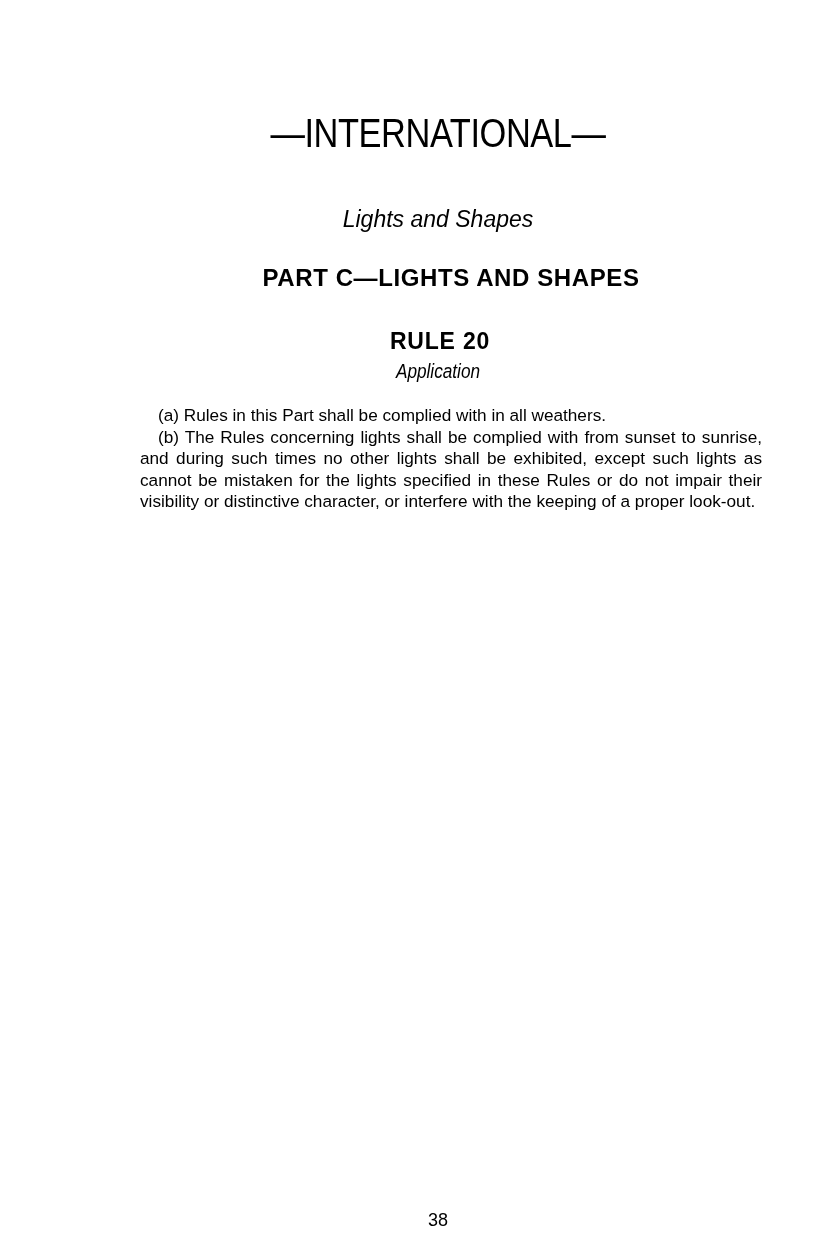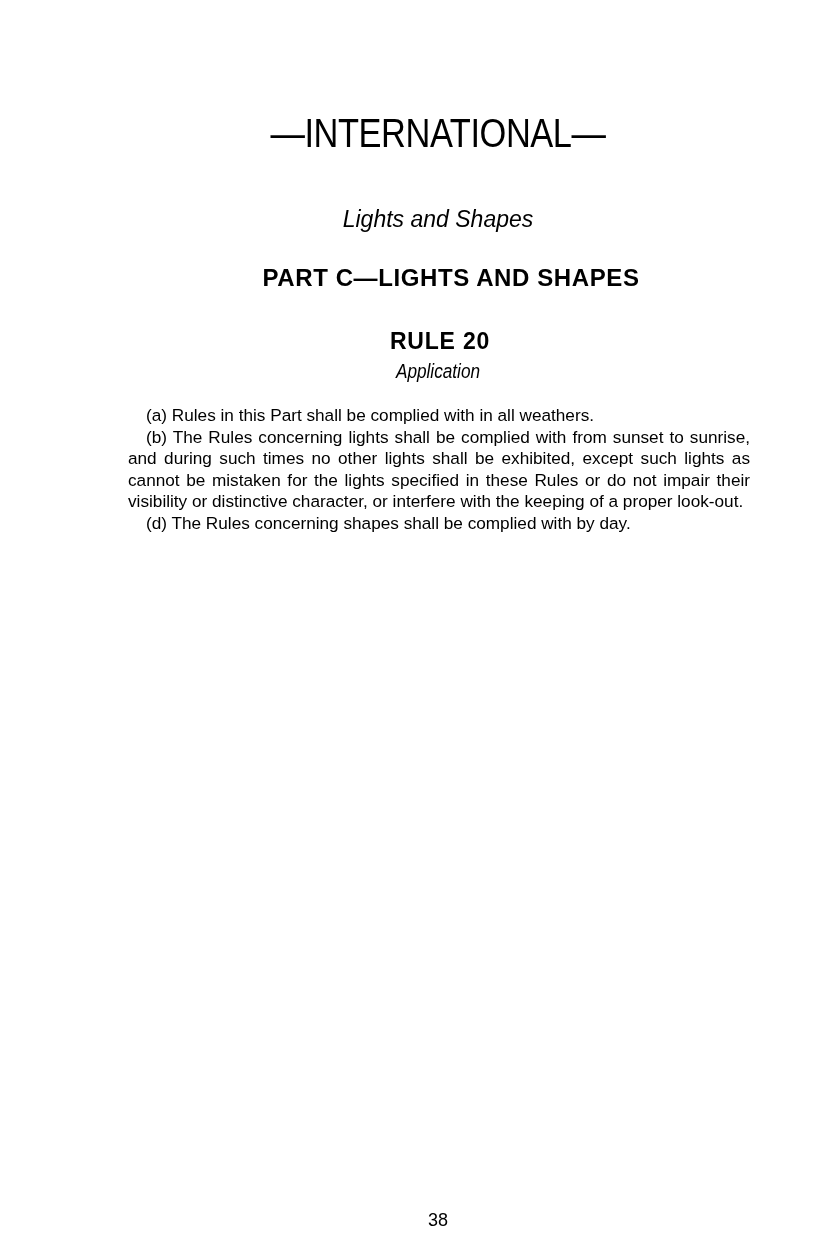--- a/index.html
+++ b/index.html
@@ -73,21 +73,21 @@
       text-align: center;
       font-style: italic;
       font-size: 20px;
       line-height: 26px;
       transform: scaleX(0.86);
       transform-origin: 438px 0;
     }
     .rule-body {
       position: absolute;
       top: 405px;
-      left: 128px;
+      left: 140px;
       width: 622px;
       font-size: 17.2px;
       line-height: 21.5px;
     }
     .para {
       margin: 0;
       text-align: justify;
       text-indent: 18px;
     }
     .para.last-line-left {
@@ -114,18 +114,17 @@
 
   <div class="part-title">PART C—LIGHTS AND SHAPES</div>
 
   <div class="rule-number">RULE 20</div>
 
   <div class="rule-heading">Application</div>
 
   <div class="rule-body">
     <p class="para last-line-left">(a) Rules in this Part shall be complied with in all weathers.</p>
     <p class="para last-line-left">(b) The Rules concerning lights shall be complied with from sunset to sunrise, and during such times no other lights shall be exhibited, except such lights as cannot be mistaken for the lights specified in these Rules or do not impair their visibility or distinctive character, or interfere with the keeping of a proper look-out.</p>
-    <p class="para last-line-left">(d) The Rules concerning shapes shall be complied with by day.</p>
   </div>
 
   <div class="page-number">38</div>
 
 </div>
 
 </body></html>

